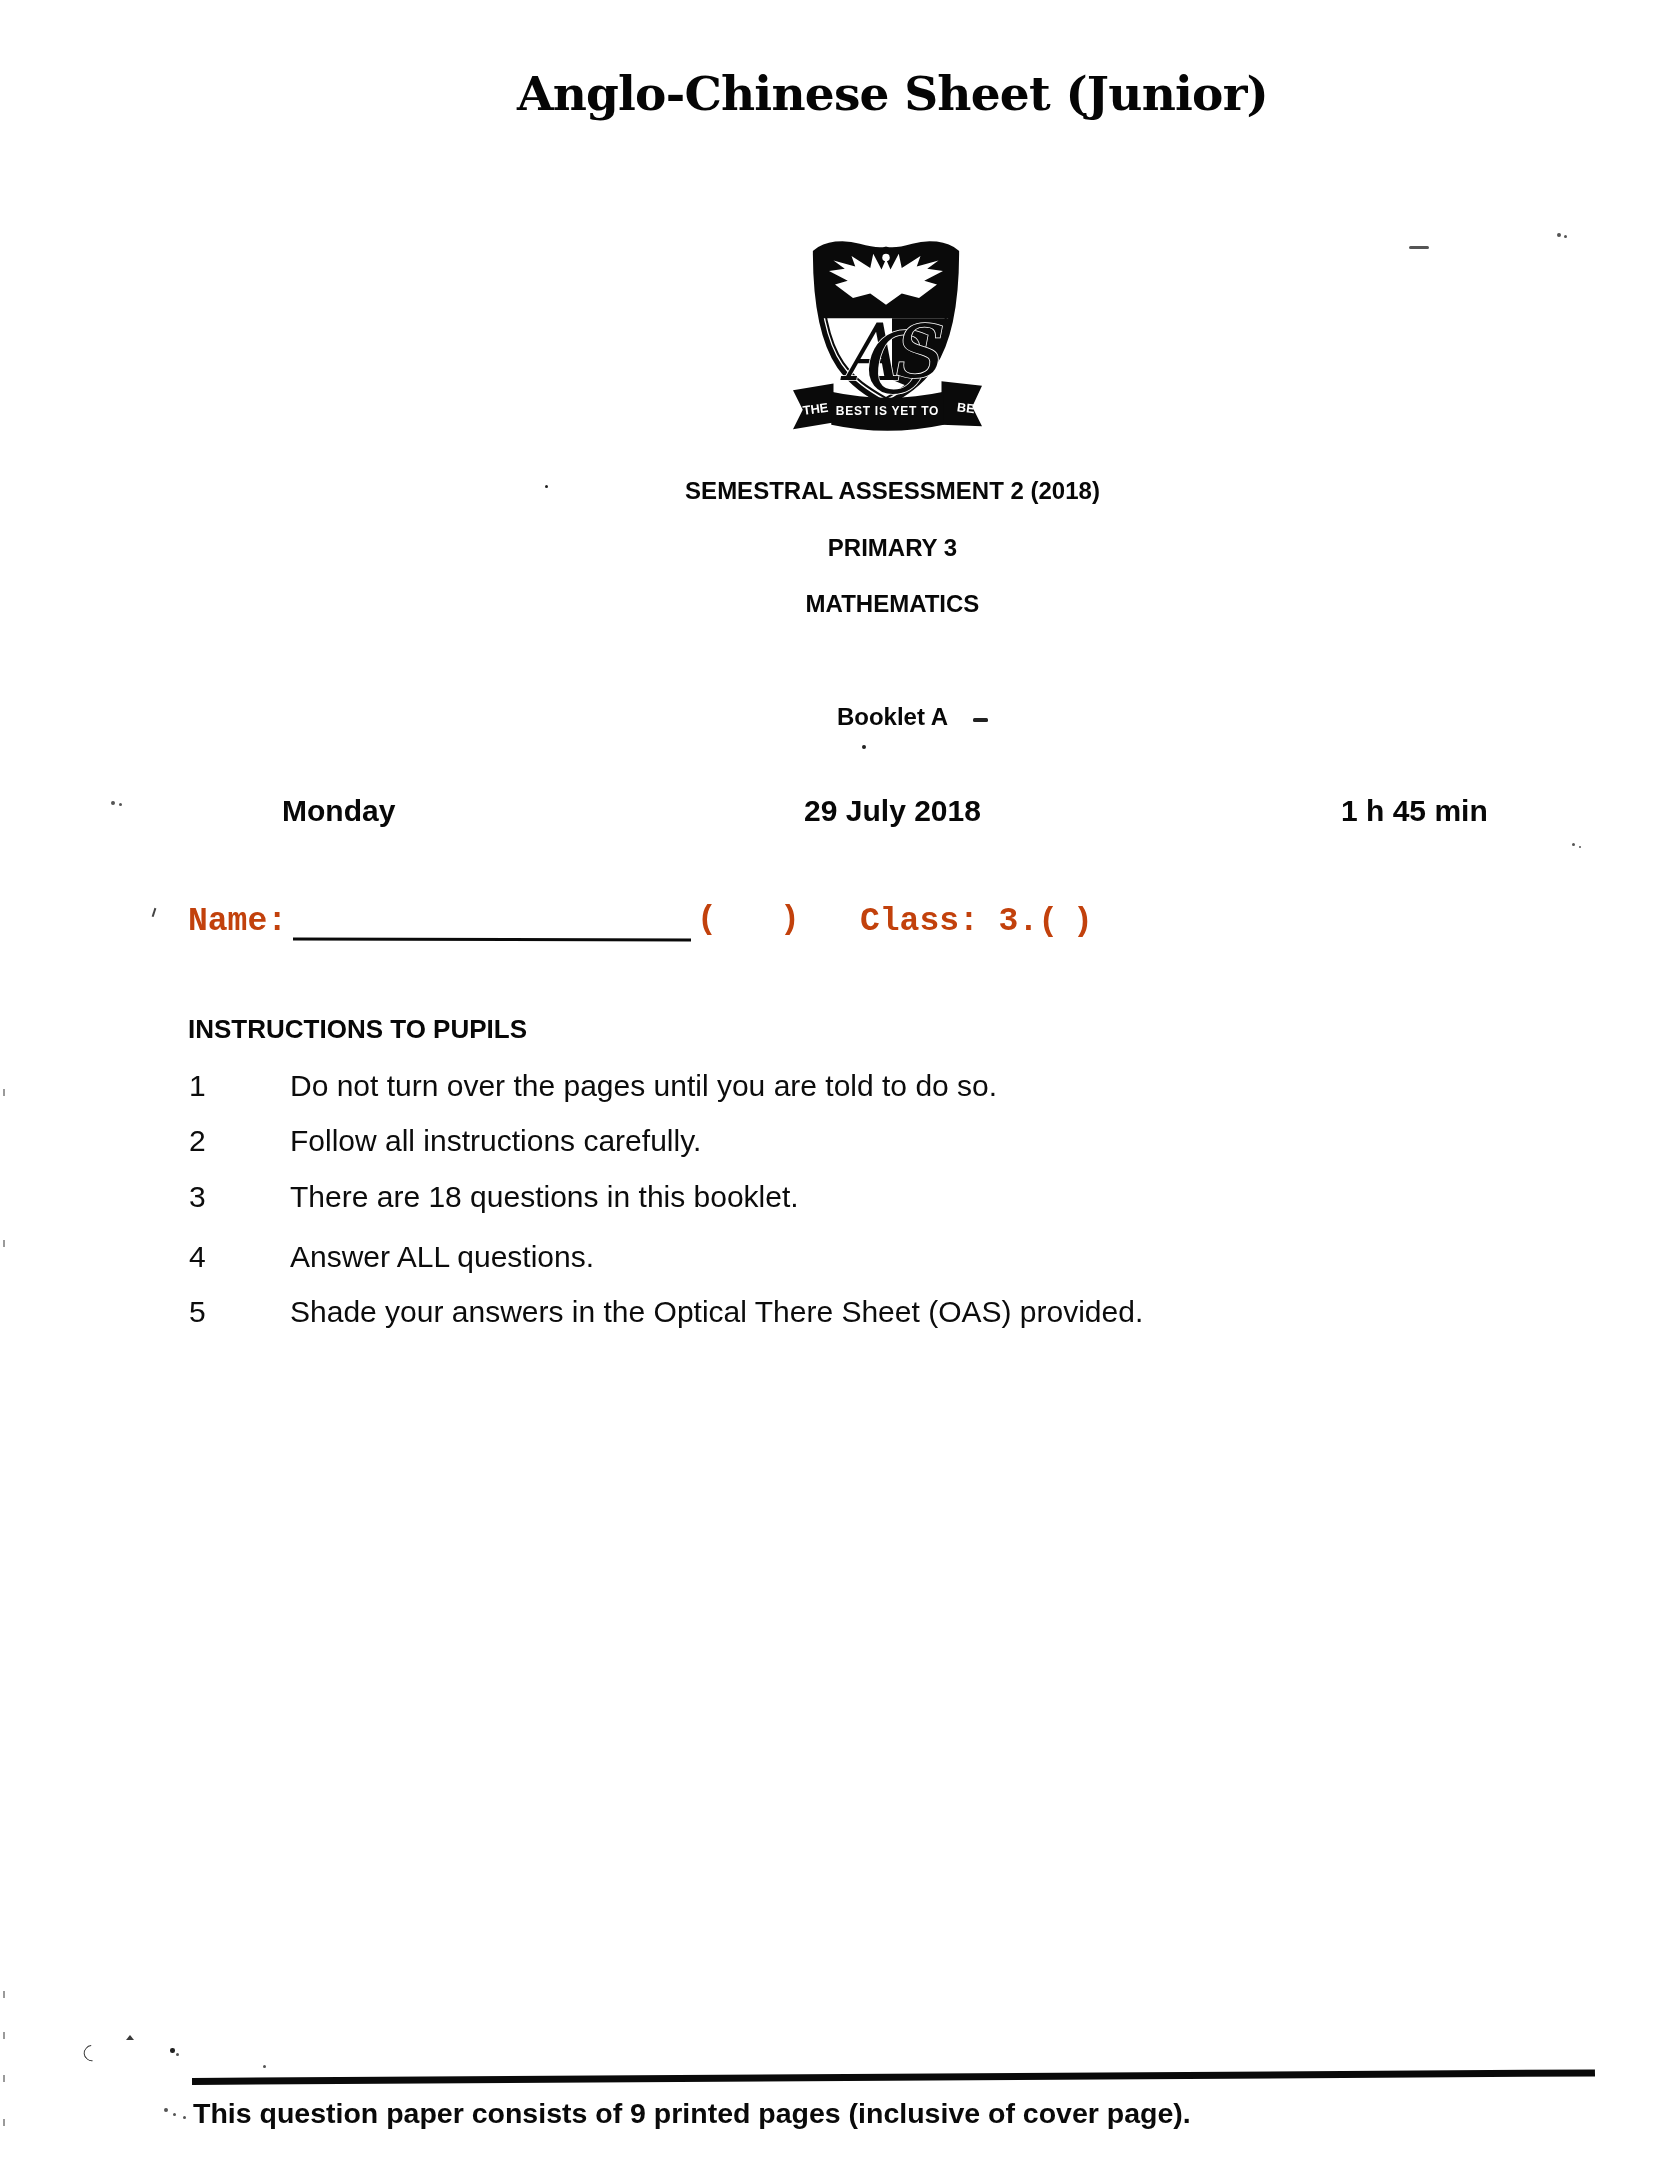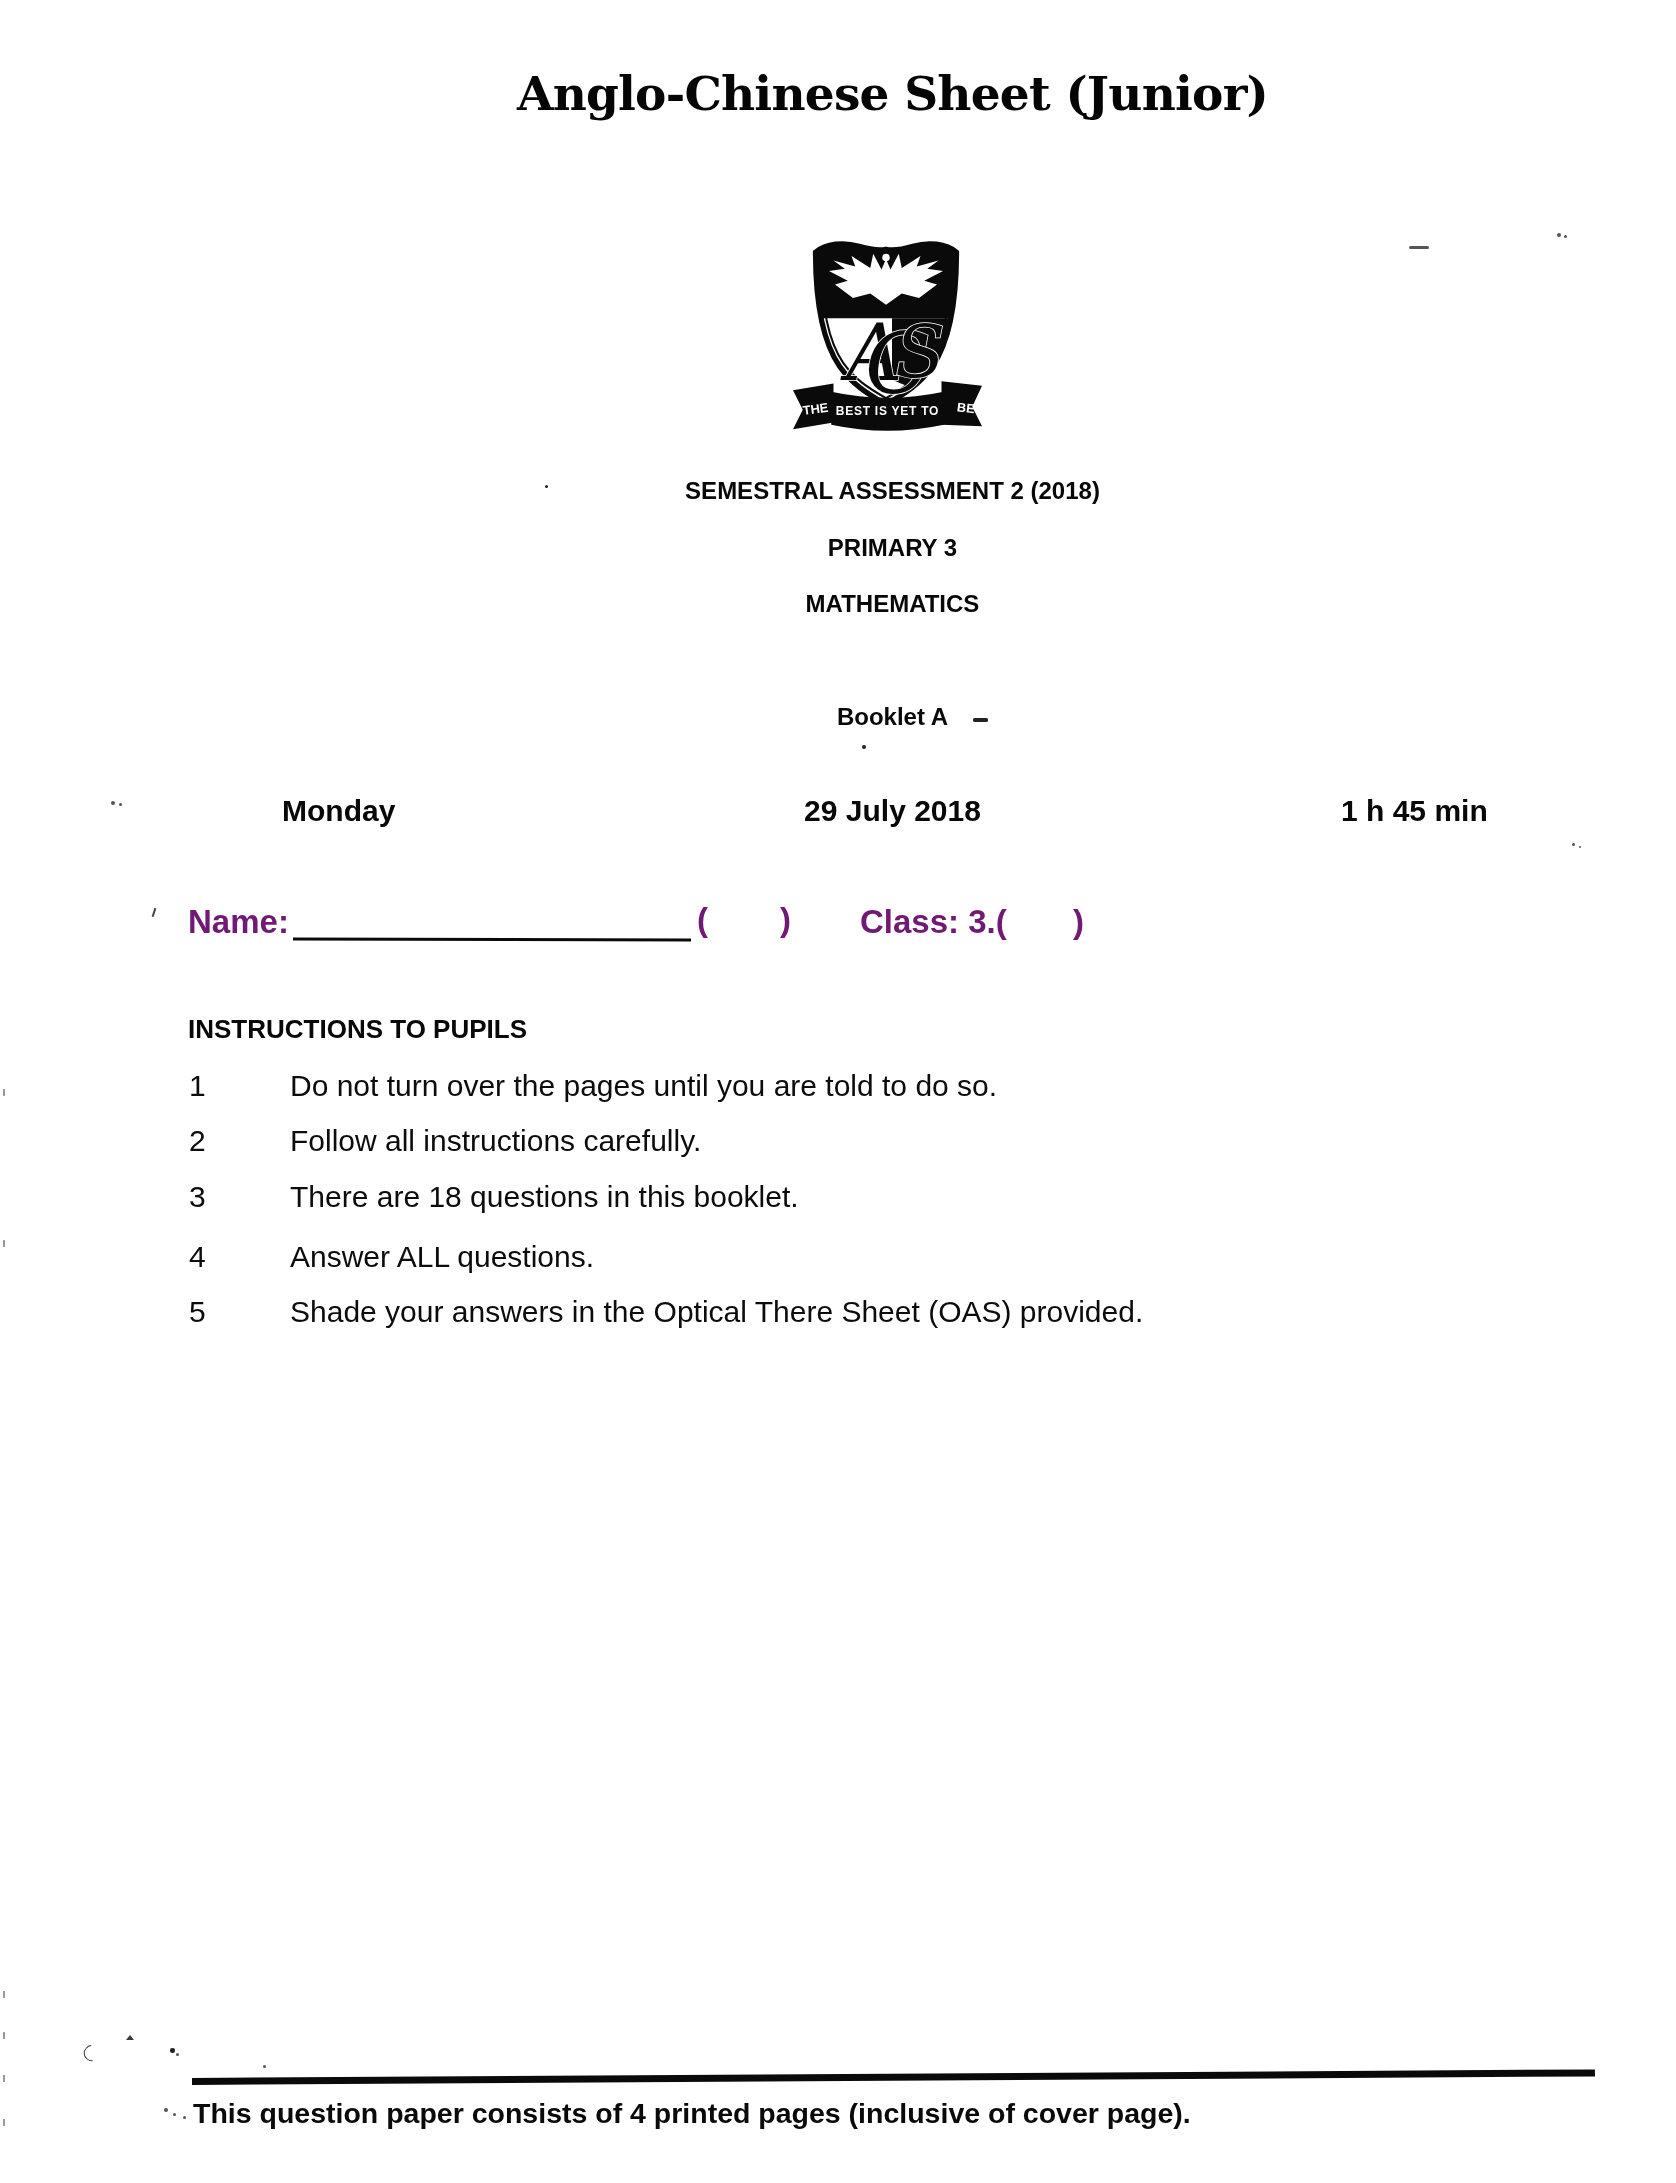--- a/index.html
+++ b/index.html
@@ -24,21 +24,21 @@
   }
   .title-line{font-weight:700;font-size:24px;line-height:1;color:#080808;}
   .t-assessment{top:479px;}
   .t-level{top:536px;}
   .t-subject{top:592px;}
   .t-booklet{top:705px;}
   .sched{font-weight:700;font-size:30px;line-height:1;color:#080808;}
   .day{left:282px;top:796px;}
   .date{top:796px;}
   .dur{left:1341px;top:796px;}
-  .name-row{font-weight:700;font-size:33px;line-height:1;color:#701a75;}
+  .name-row{font-weight:700;font-size:33px;line-height:1;color:#c2410c;font-family:Liberation Mono, monospace;}
   .name-label{left:188px;top:905px;}
   .name-line{left:293px;top:938px;width:398px;height:3px;background:#0a0a0a;transform:rotate(0.15deg);}
   .reg-open{left:697px;top:903px;}
   .reg-close{left:780px;top:903px;}
   .class-label{left:860px;top:905px;}
   .class-close{left:1073px;top:905px;}
   .instr-head{left:188px;top:1016px;font-weight:700;font-size:26px;line-height:1;color:#080808;}
   .instr-num{position:absolute;left:189px;font-size:30px;line-height:1;color:#0c0c0c;}
   .instr-text{position:absolute;left:290px;font-size:30px;line-height:1;color:#0c0c0c;}
   .i1{top:1071px;} .i2{top:1126px;} .i3{top:1182px;} .i4{top:1242px;} .i5{top:1297px;}
@@ -129,21 +129,21 @@
   <div>
     <span class="instr-num i4">4</span>
     <span class="instr-text i4">Answer ALL questions.</span>
   </div>
   <div>
     <span class="instr-num i5">5</span>
     <span class="instr-text i5">Shade your answers in the Optical There Sheet (OAS) provided.</span>
   </div>
 
   <div class="abs footer-line"></div>
-  <div class="abs footer-text">This question paper consists of 4 printed pages (inclusive of cover page).</div>
+  <div class="abs footer-text">This question paper consists of 9 printed pages (inclusive of cover page).</div>
 
   <div class="tick" style="left:153px;top:908px;"></div>
   <div class="art" style="left:111px;top:801px;width:3.8px;height:3.8px;"></div>
   <div class="art" style="left:119px;top:803px;width:3px;height:3px;"></div>
   <div class="art dash dark" style="left:973px;top:718px;width:15px;height:3.8px;"></div>
   <div class="art dark" style="left:862px;top:745px;width:3.8px;height:3.8px;"></div>
   <div class="art dark" style="left:545px;top:485px;width:3px;height:3px;"></div>
   <div class="art dash" style="left:1409px;top:246px;width:19.5px;height:3px;"></div>
   <div class="art" style="left:1557px;top:233px;width:3.8px;height:3.8px;"></div>
   <div class="art" style="left:1564px;top:235px;width:3px;height:3px;"></div>

